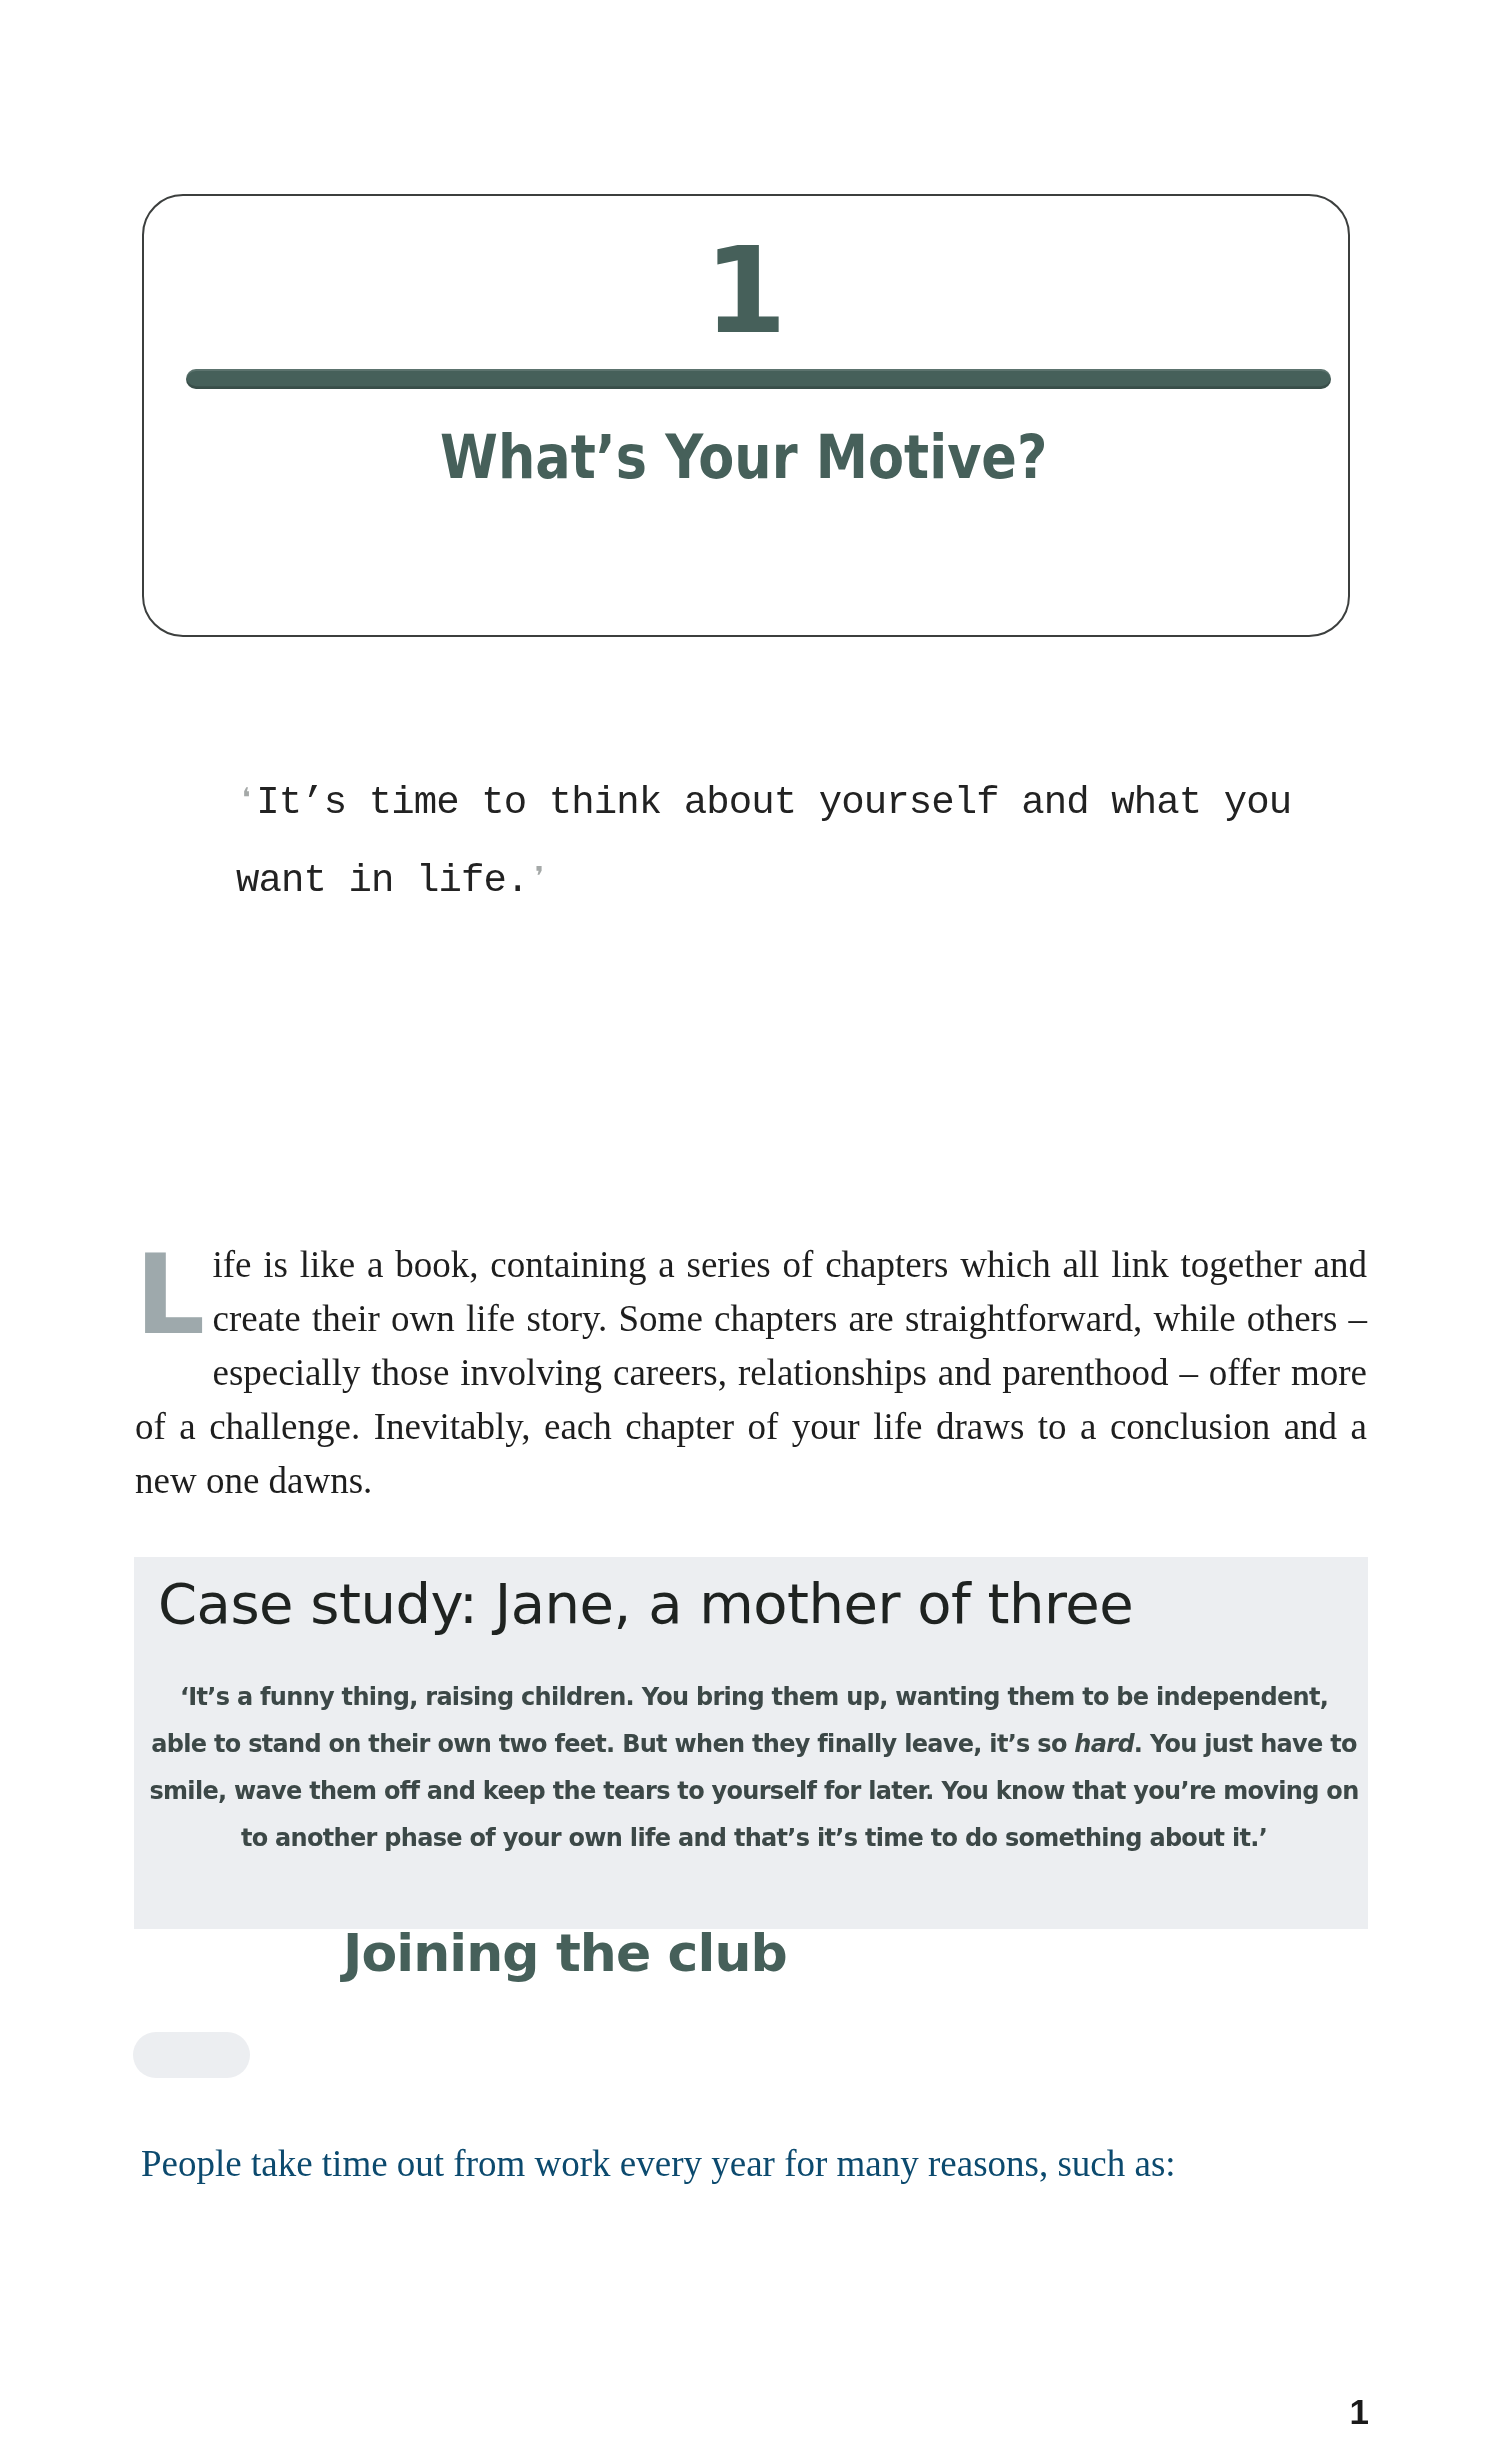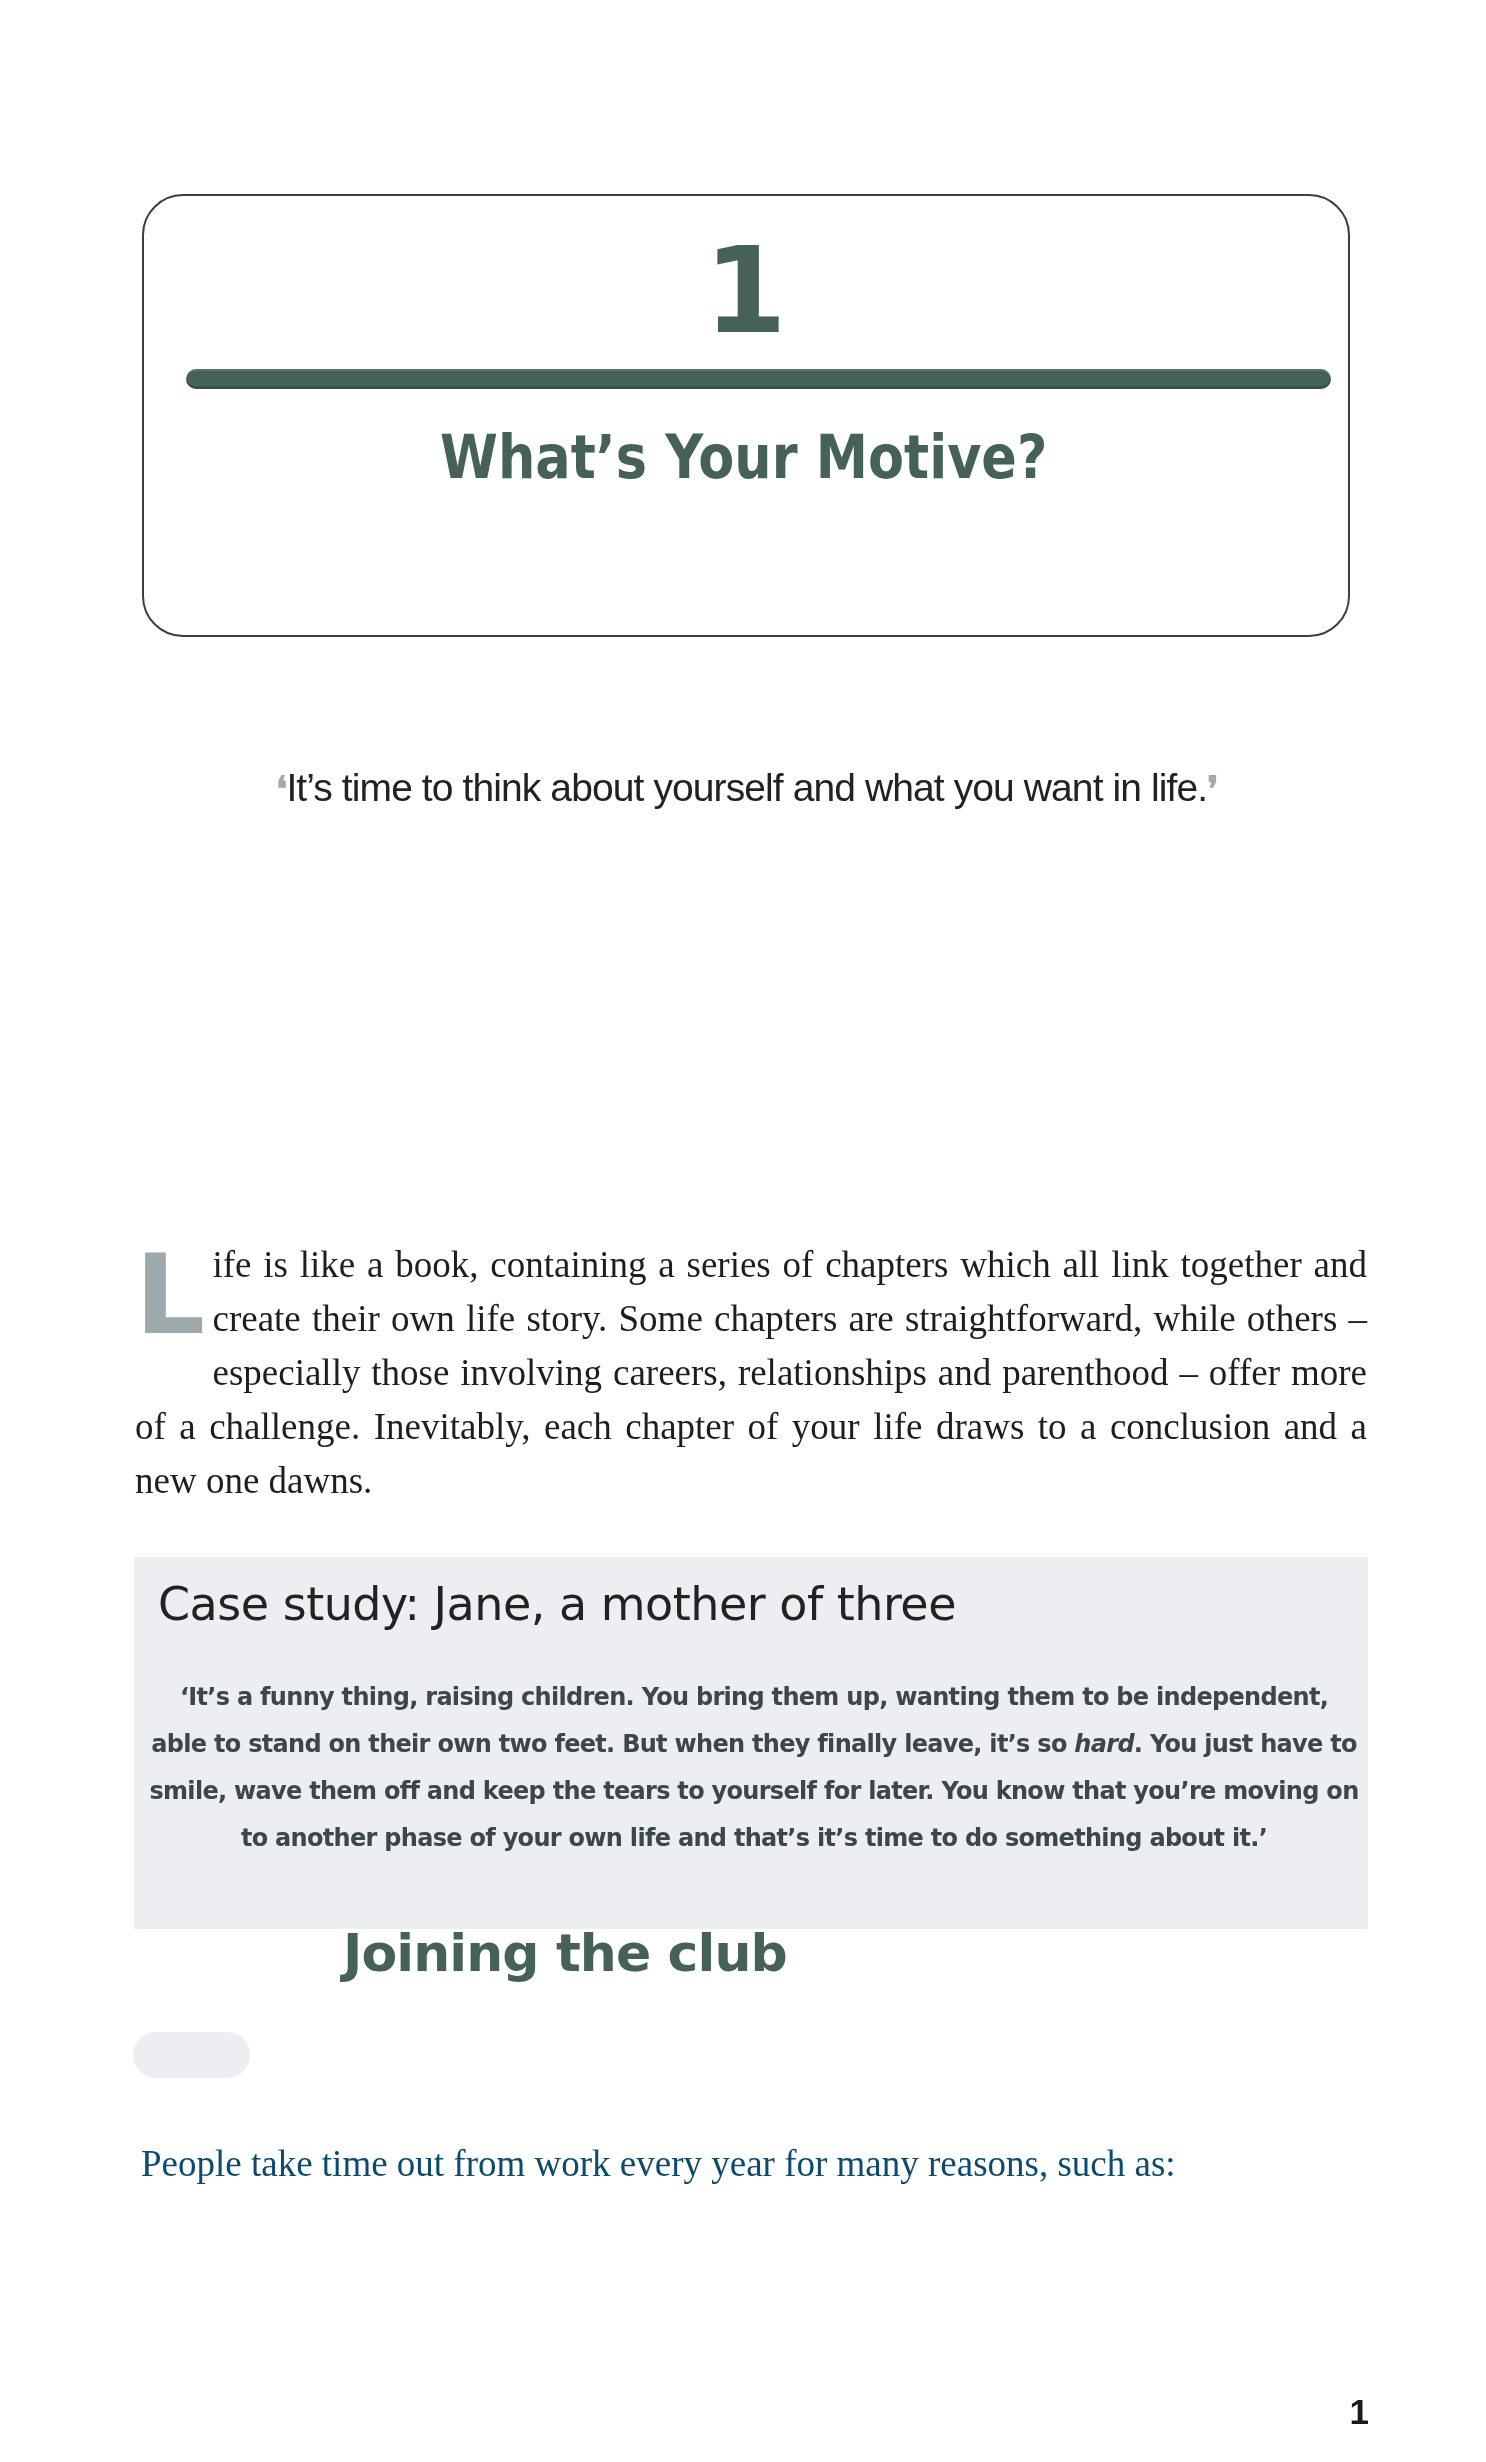--- a/index.html
+++ b/index.html
@@ -61,27 +61,26 @@
       color: #46605a;
       transform: scaleX(0.86);
       transform-origin: 745px 0;
     }
 
     
     .epigraph {
       left: 236px;
       top: 765px;
       width: 1061px;
-      font-family: Liberation Sans, sans-serif;
+      font-family: Liberation Mono, monospace;
       font-weight: 300;
       font-size: 39px;
-      line-height: 46px;
+      line-height: 77px;
       color: #222222;
       letter-spacing: -0.9px;
-      margin-left: 40px;
     }
     .quote-mark {
       color: #a5a9a8;
       font-weight: bold;
       font-size: 35px;
     }
 
     
     .body-para {
       left: 135px;
@@ -108,21 +107,21 @@
       left: 134px;
       top: 1557px;
       width: 1234px;
       height: 372px;
       background: #eceef1;
     }
     .case-heading {
       left: 158px;
       top: 1575px;
       font-family: "DejaVu Sans", sans-serif;
-      font-size: 46px;
+      font-size: 56px;
       line-height: 58px;
       color: #1f2321;
       letter-spacing: -0.5px;
     }
     .case-body {
       left: 149px;
       top: 1674px;
       width: 1210px;
       text-align: center;
       font-family: "DejaVu Sans", sans-serif;

